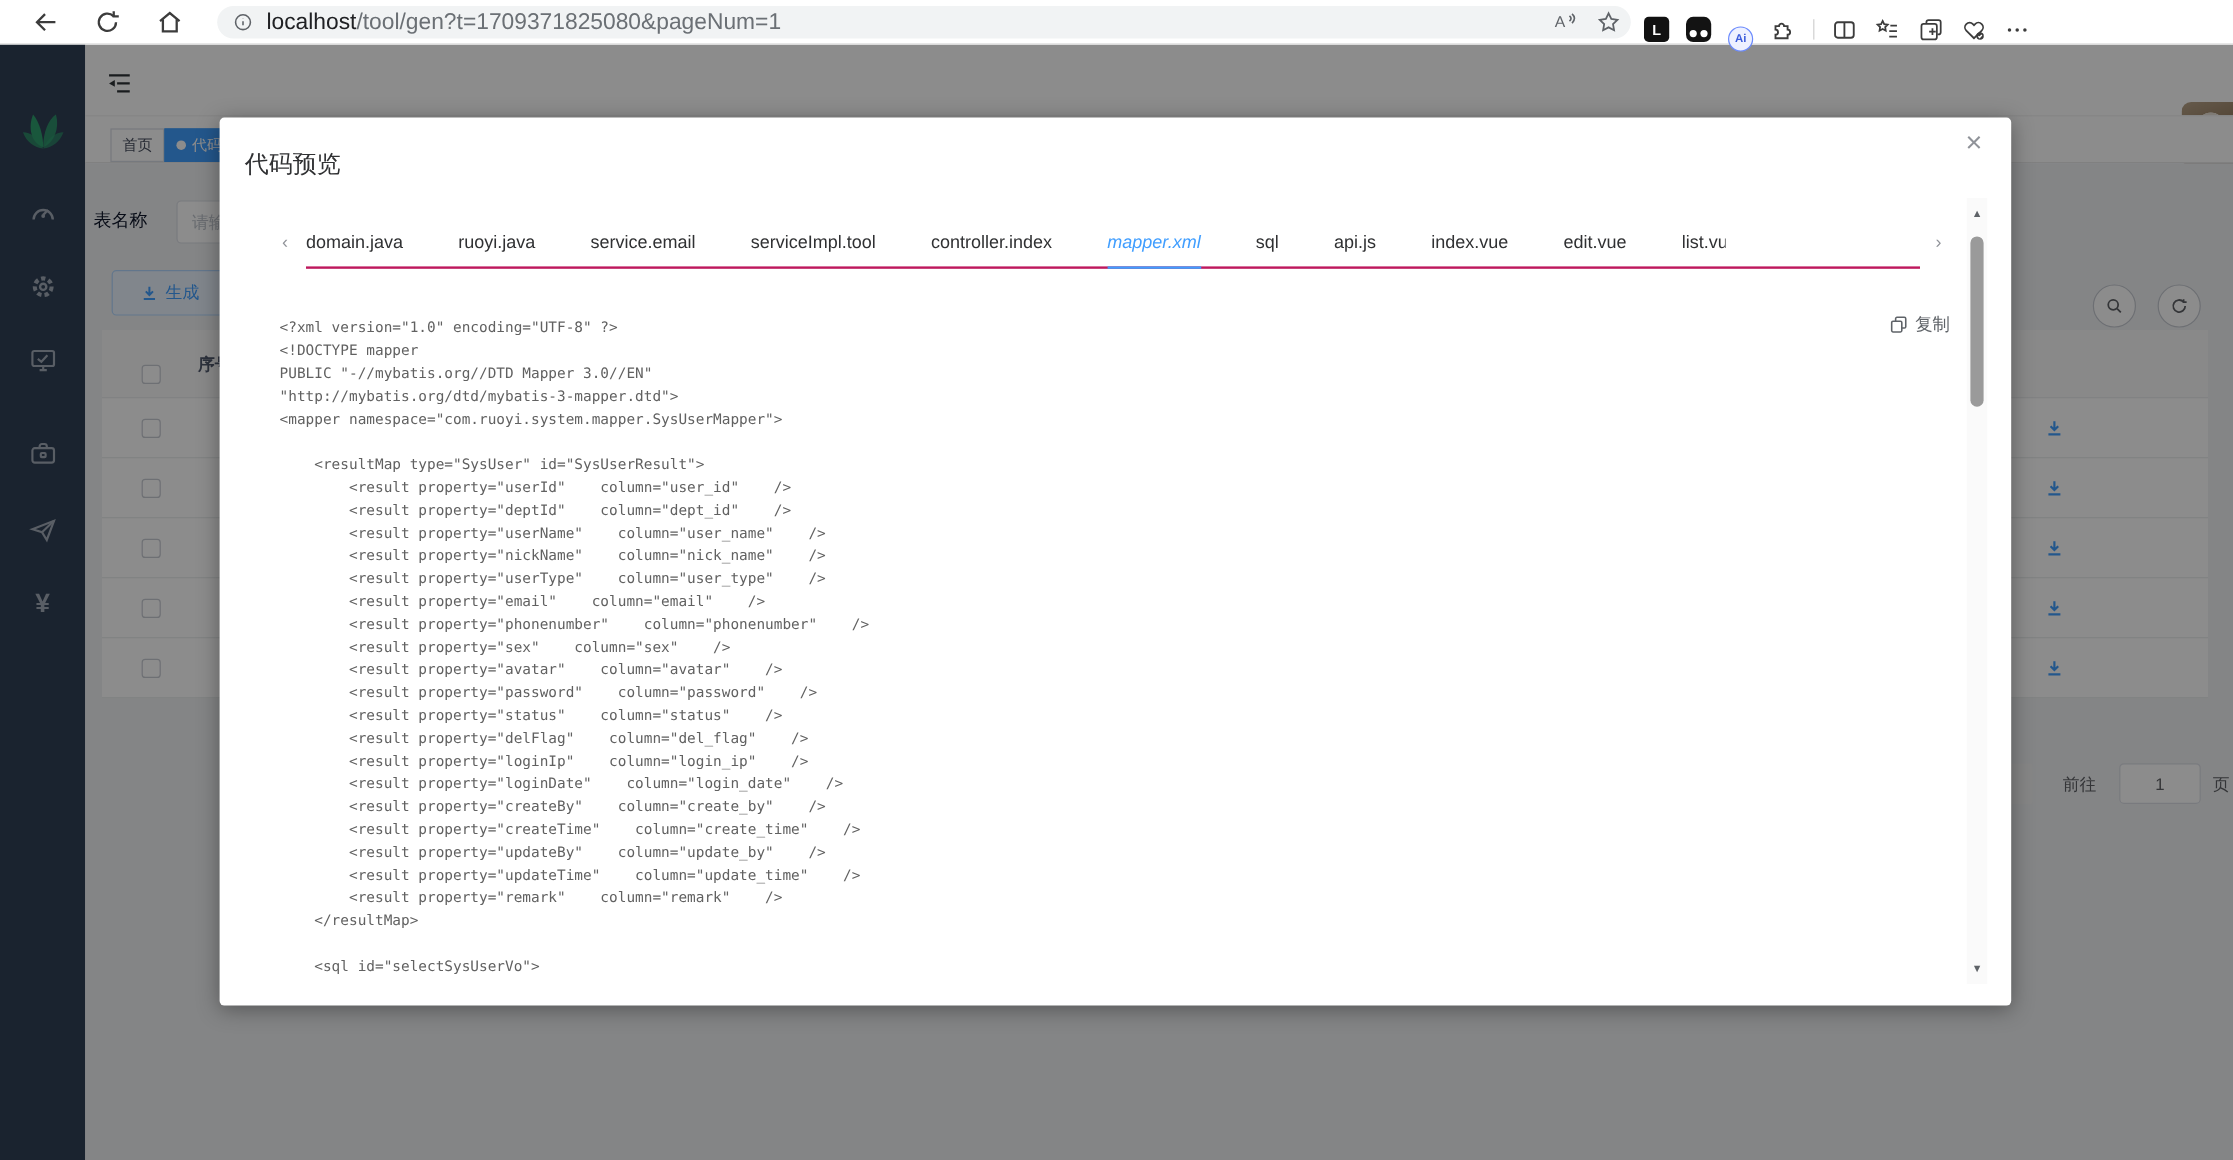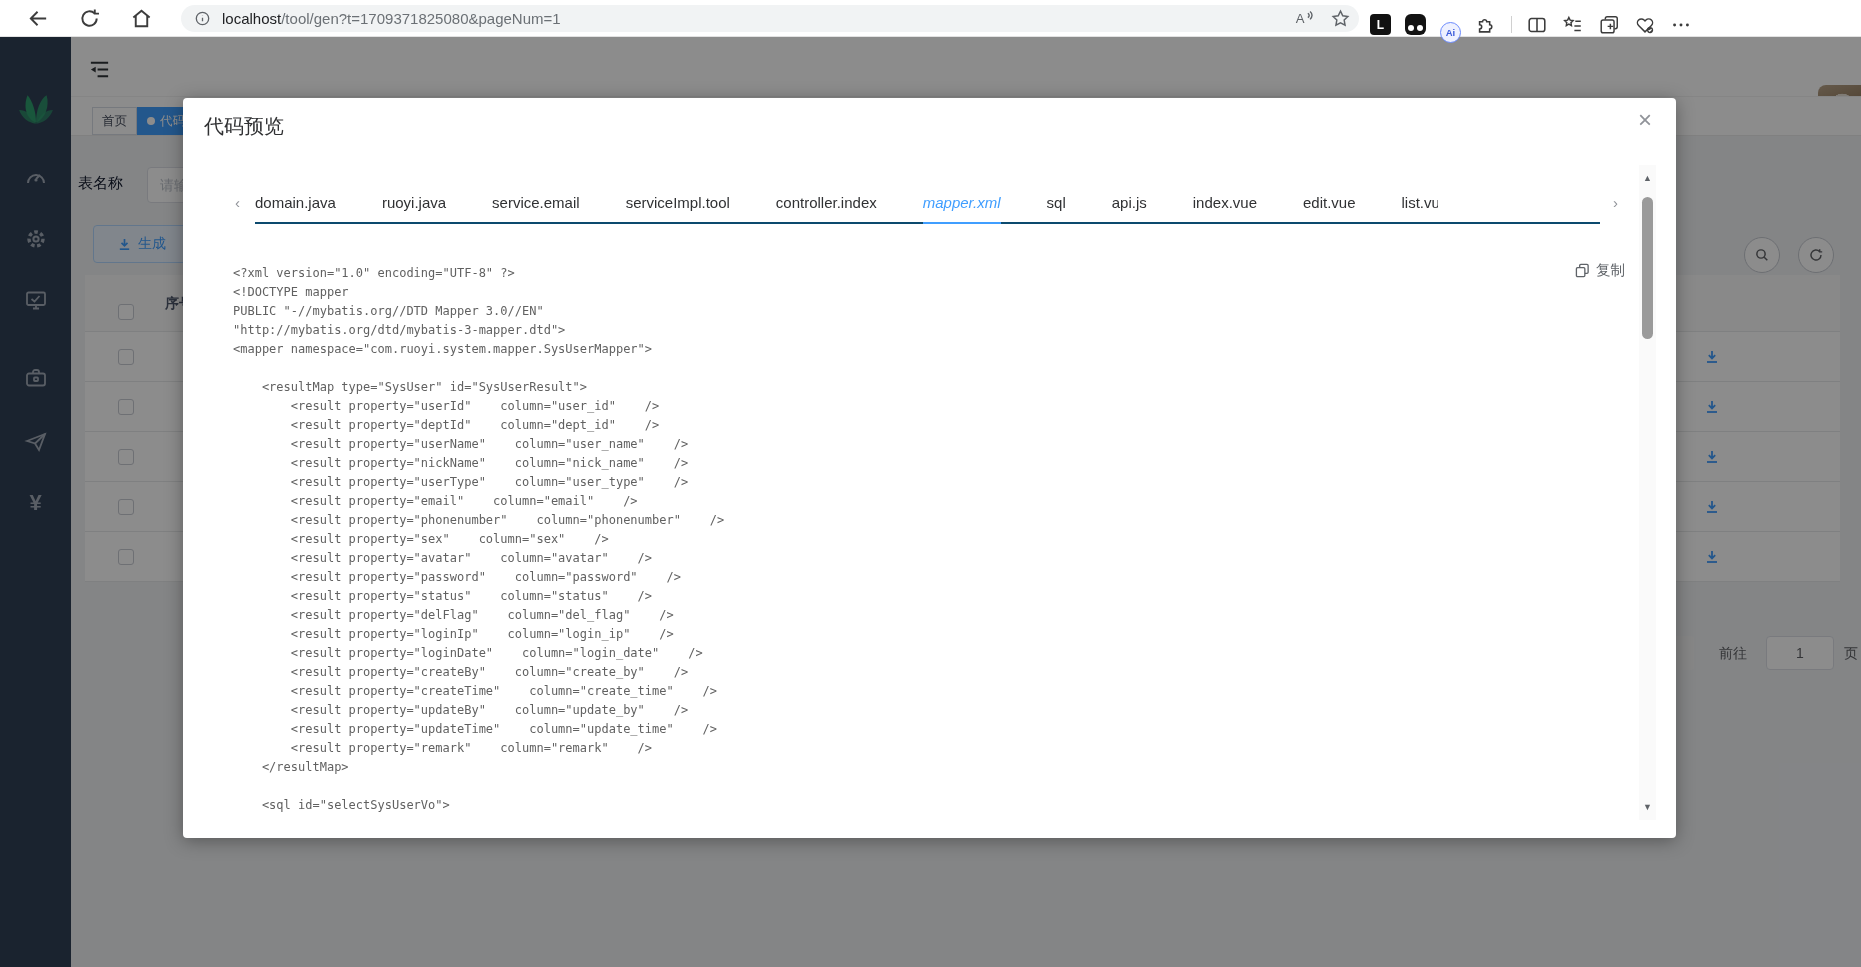--- a/index.html
+++ b/index.html
@@ -6,21 +6,21 @@
   body { background:#ddd; font-family:"Liberation Sans","DejaVu Sans",sans-serif; }
   #screen { position:relative; width:1861px; height:967px; background:#fff; overflow:hidden; }
 
   
   .bbar { position:absolute; left:0; top:0; width:100%; height:37px; background:#fff;
           border-bottom:1px solid #e2e2e2; z-index:80; }
   .bicon { position:absolute; top:7px; width:23px; height:23px; color:#3c3c3c; cursor:pointer; }
   .addr { position:absolute; left:181px; top:5px; width:1178px; height:27px; border-radius:14px;
           background:#f1f3f4; display:flex; align-items:center; }
   .addr .info { margin-left:14px; color:#5f6368; }
-  .addr .url { margin-left:12px; font-size:15px; color:#202124; white-space:nowrap; }
+  .addr .url { margin-left:12px; font-size:19px; color:#202124; white-space:nowrap; }
   .addr .url .rest { color:#6b7075; }
   .addr-actions { position:absolute; right:8px; top:0; height:27px; display:flex; align-items:center; gap:16px; }
   .extrow { position:absolute; top:6px; left:1370px; display:flex; align-items:center; gap:14px; }
   .ext-sq { width:21px; height:21px; border-radius:4px; background:#111; color:#fff; font-weight:bold;
             font-size:12px; display:flex; align-items:center; justify-content:center; cursor:pointer; }
   .ext-dots { width:21px; height:21px; border-radius:6px; background:#131313; position:relative; cursor:pointer; }
   .ext-dots i { position:absolute; bottom:4px; width:6px; height:6px; border-radius:50%; background:#fff; }
   .ext-ai { width:21px; height:21px; border-radius:50%; background:#eef1ff; border:1.5px solid #6b8afd;
             color:#3b5bdb; font-size:9.5px; font-weight:bold; display:flex; align-items:center; justify-content:center; cursor:pointer;margin-top:16px; }
   .vdiv { width:1px; height:17px; background:#d0d0d0; }
@@ -70,23 +70,23 @@
   .pg-goto { position:absolute; left:1719px; top:645px; font-size:14px; color:#606266; }
   .pg-input { position:absolute; left:1766px; top:636px; width:68px; height:34px; background:#fff;
               border:1px solid #dcdfe6; border-radius:4px; text-align:center; font-size:14px;
               color:#606266; line-height:32px; }
   .pg-unit { position:absolute; left:1844px; top:645px; font-size:14px; color:#606266; }
 
   
   .overlay { position:absolute; left:0; top:37px; right:0; bottom:0; background:rgba(0,0,0,0.45); z-index:50; }
   .modal { position:absolute; left:183px; top:98px; width:1493px; height:740px; background:#fff;
            border-radius:4px; box-shadow:0 3px 18px rgba(0,0,0,.35); z-index:60; }
-  .m-title { position:absolute; left:21px; top:15px; font-size:20px; color:#303133; }
+  .m-title { position:absolute; left:21px; top:25px; font-size:20px; color:#303133; }
   .m-close { position:absolute; right:24px; top:10px; font-size:24px; color:#909399; cursor:pointer; line-height:1; }
-  .m-tabs { position:absolute; left:72px; right:76px; top:86px; height:40px; border-bottom:2px solid #0c4a6e;
+  .m-tabs { position:absolute; left:72px; right:76px; top:86px; height:40px; border-bottom:2px solid #be185d;
             display:flex; gap:46px; font-size:15px; color:#303133;align-items:center; }
   .m-tab { line-height:38px; cursor:pointer; white-space:nowrap; }
   .m-tab.active { color:#409eff; border-bottom:2px solid #409eff; margin-bottom:-2px;font-style:italic; }
   .m-tab.clipped { max-width:36px; overflow:hidden; }
   .t-chev { position:absolute; top:97px; font-size:15px; color:#909399; cursor:pointer; line-height:1; }
   .m-copy { position:absolute; right:51px; top:163px; display:flex; align-items:center; gap:6px;
             font-size:14.5px; color:#5f6368; cursor:pointer; }
   .m-code { position:absolute; left:50px; top:166px; right:120px; bottom:20px; overflow:hidden; }
   .m-code pre { font-family:"DejaVu Sans Mono","Liberation Mono",monospace; font-size:12px;
                 line-height:19px; color:#616161; white-space:pre; }

